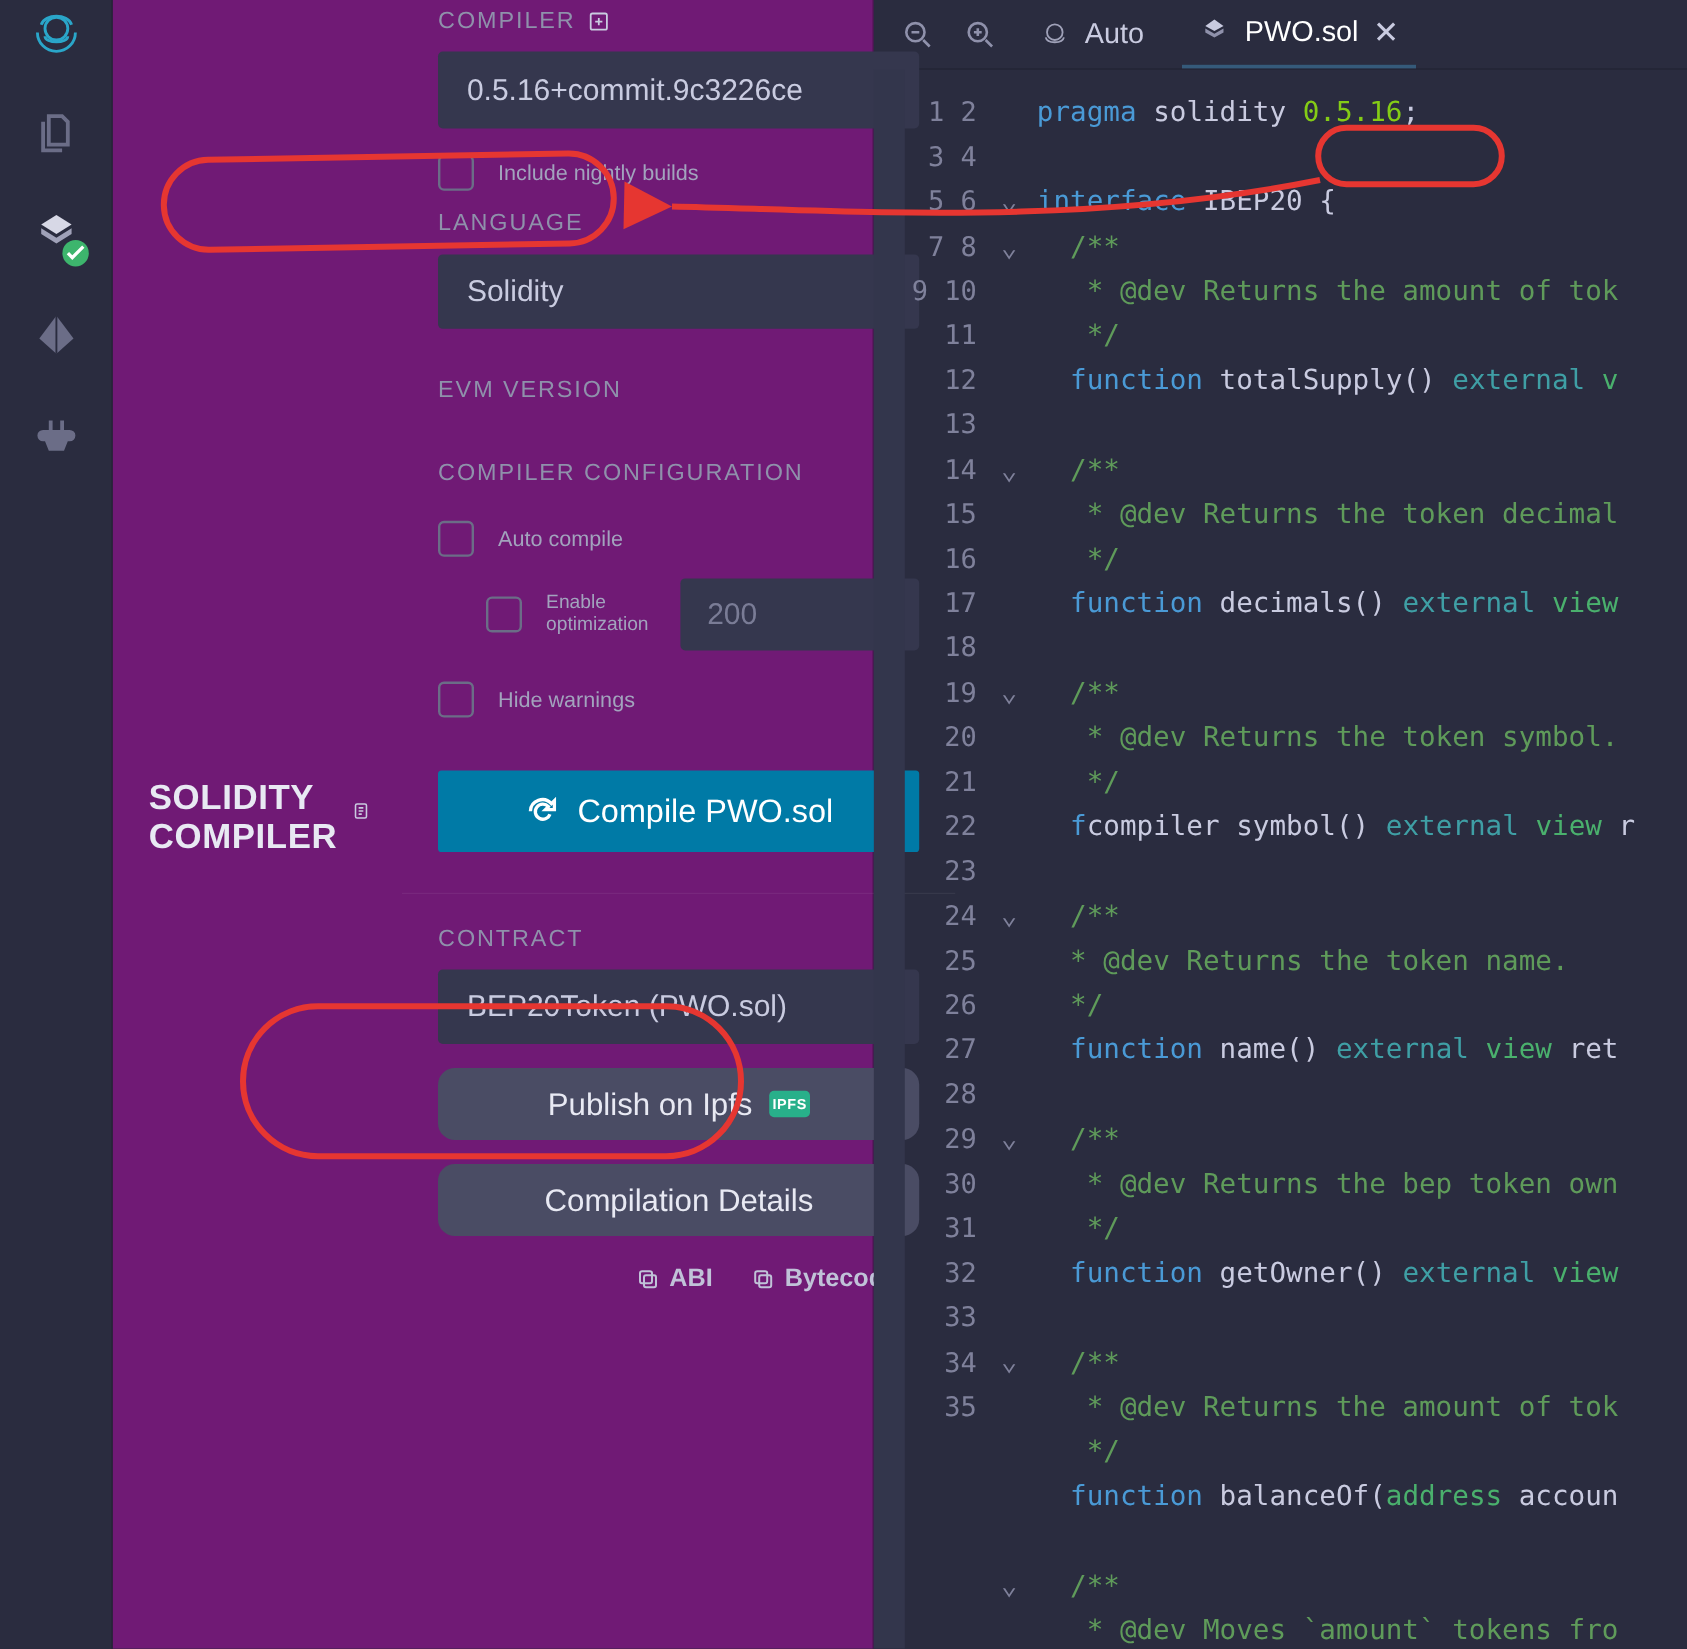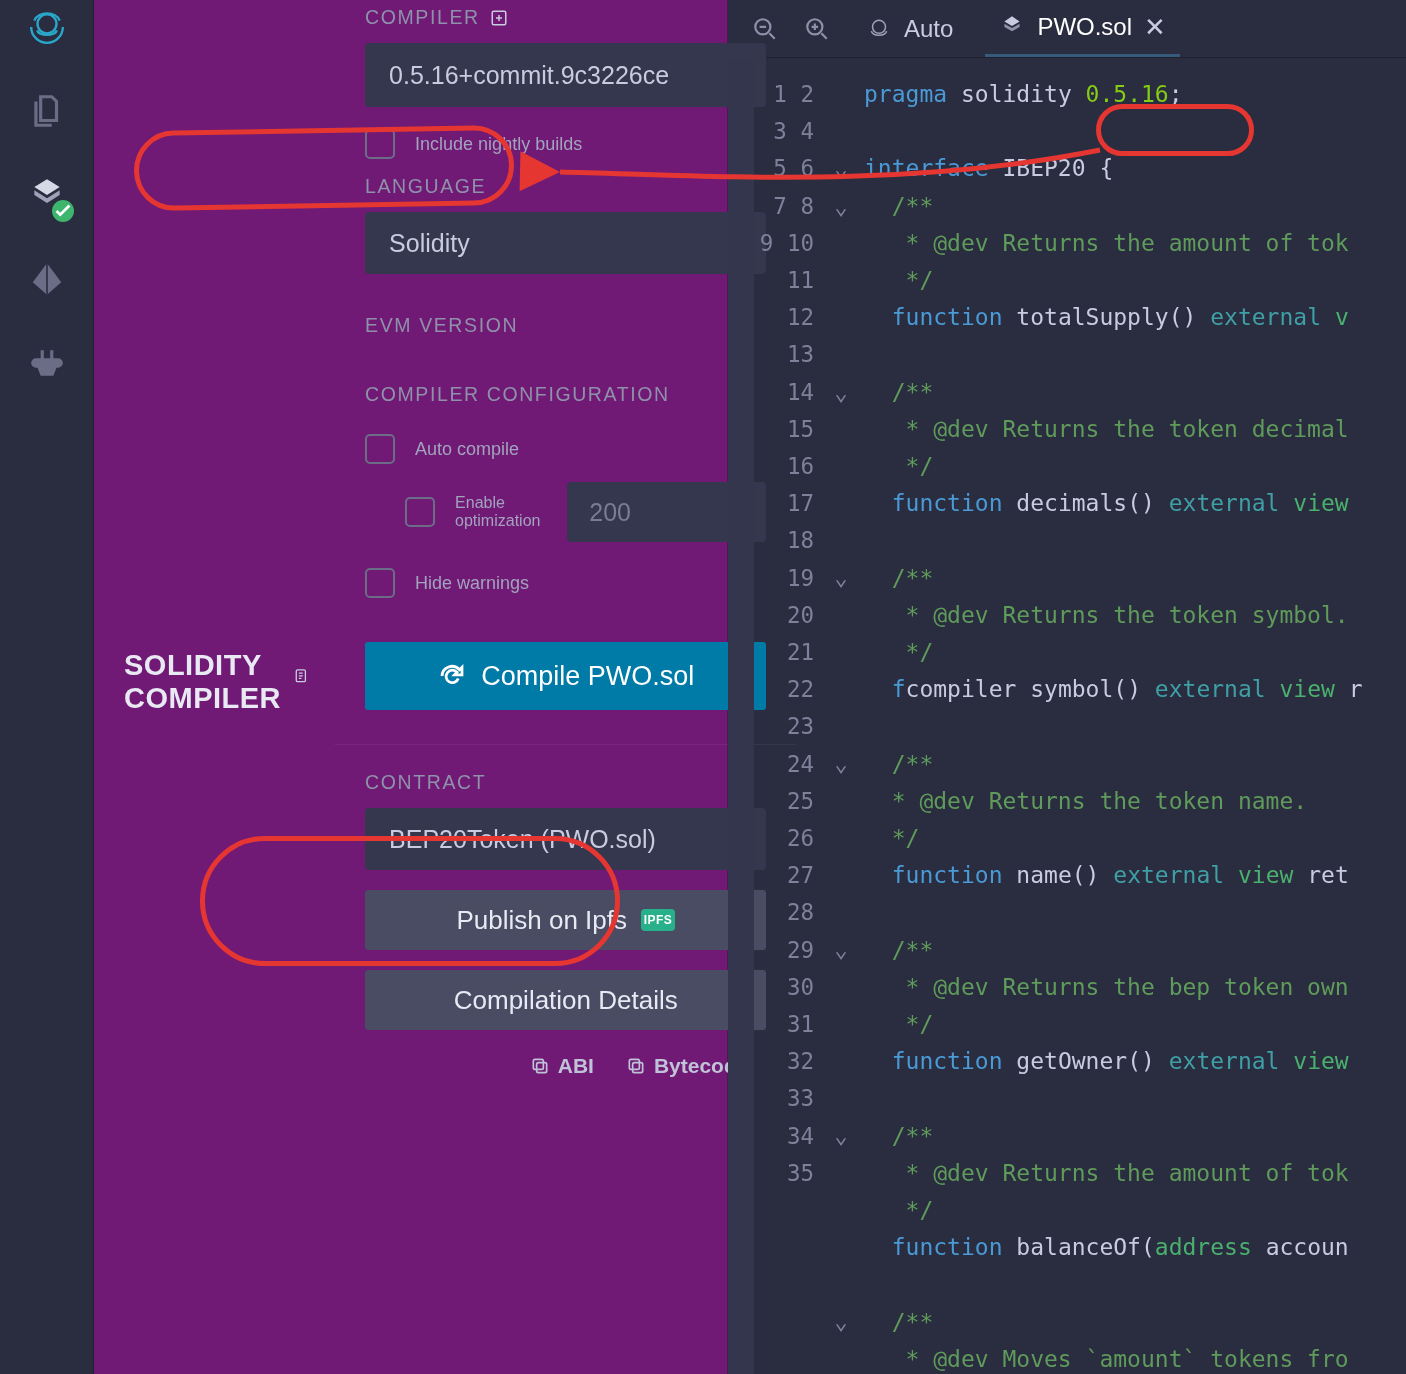--- a/index.html
+++ b/index.html
@@ -90,21 +90,21 @@
   .btn {
     height:68px; border:none; border-radius:3px;
     display:flex; align-items:center; justify-content:center; gap:14px;
     font-size:27px; cursor:pointer; width:100%;
   }
   .btn-compile { background:#007aa6; color:#fff; margin-top:34px; font-weight:500; }
   .btn-compile svg { width:30px; height:30px; }
 
   .panel-divider { height:1px; background:rgba(255,255,255,.06); margin: 34px -30px 26px -30px; }
 
-  .btn-secondary { background:#4a4c64; color:#e8e9f3; font-size:26px; margin-top:20px; height:60px; }
+  .btn-secondary { background:#4a4c64; color:#e8e9f3; font-size:26px; margin-top:20px; height:60px;border-radius:14px; }
   .btn-secondary .ipfs {
     width:34px; height:22px; border-radius:4px; background:#28b08a;
     color:#fff; font-size:12px; font-weight:700; display:flex; align-items:center; justify-content:center;
     letter-spacing:.5px;
   }
 
   .footer-links {
     display:flex; justify-content:flex-end; gap:32px;
     padding: 24px 18px 10px 0; font-size:21px; color:#c0c2d8; font-weight:600;
   }

